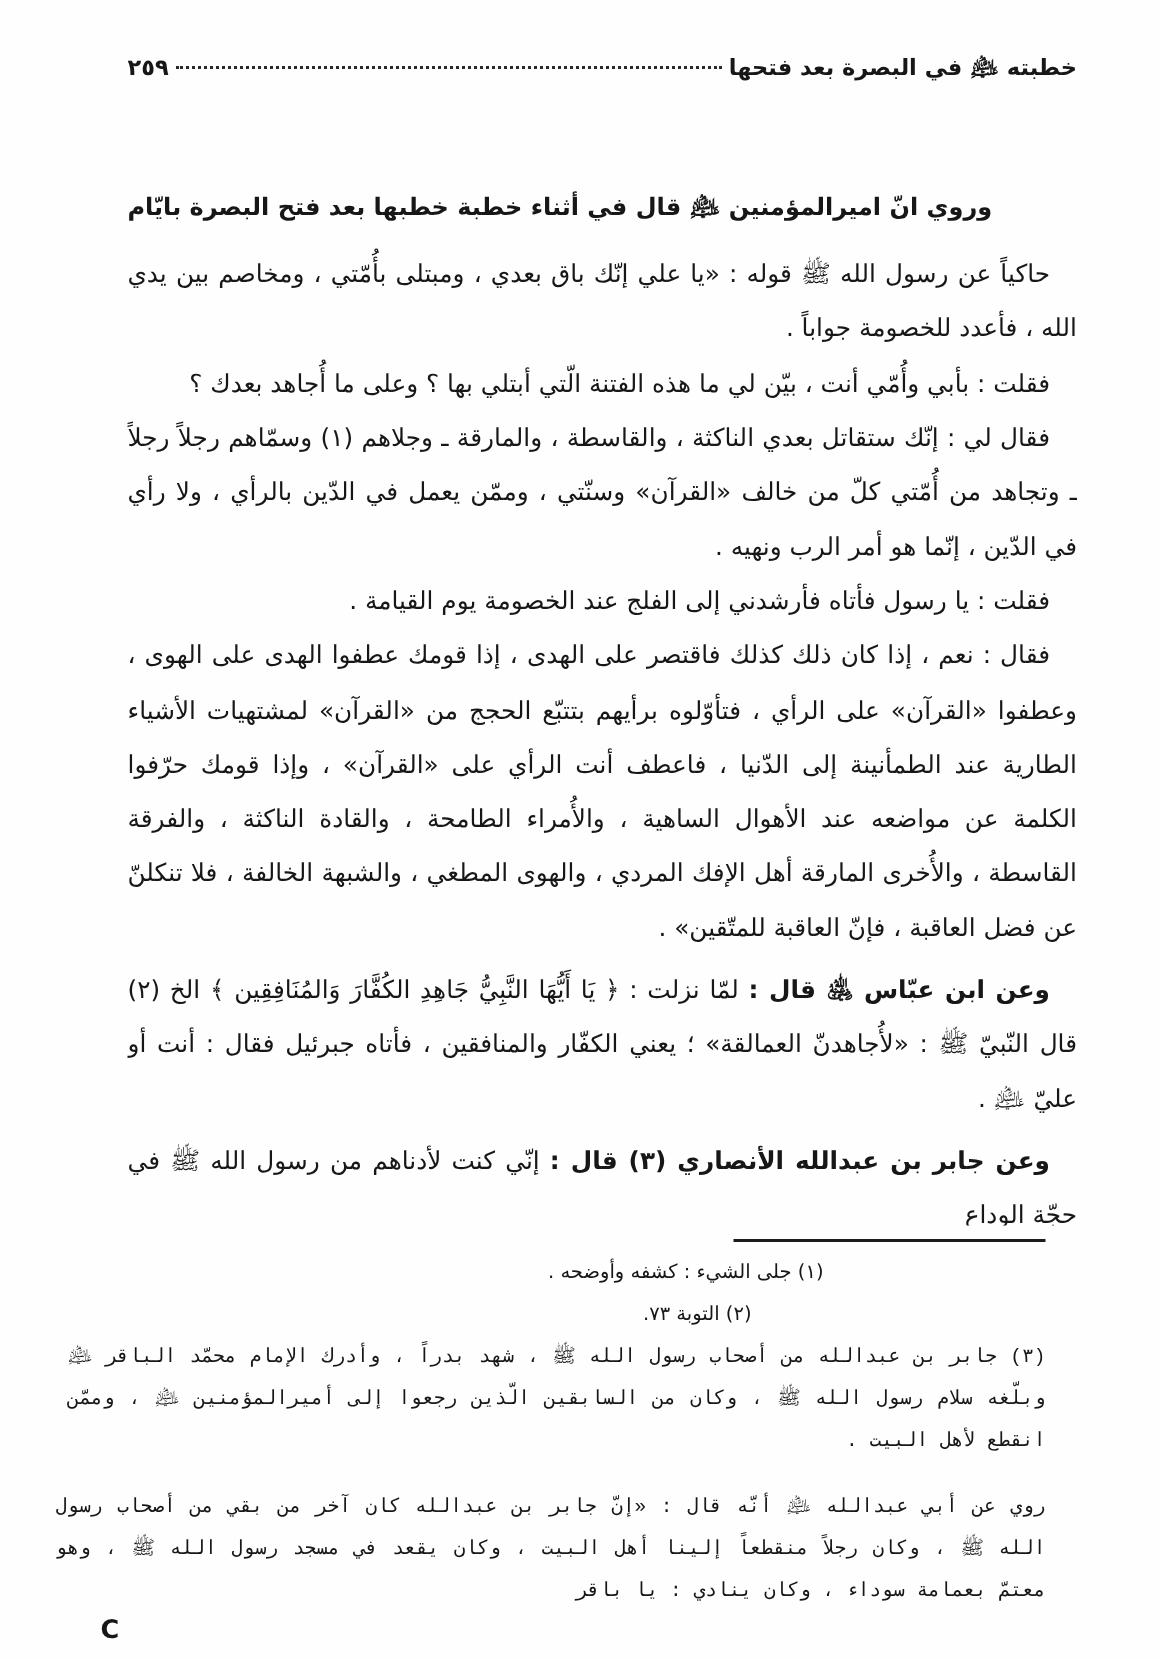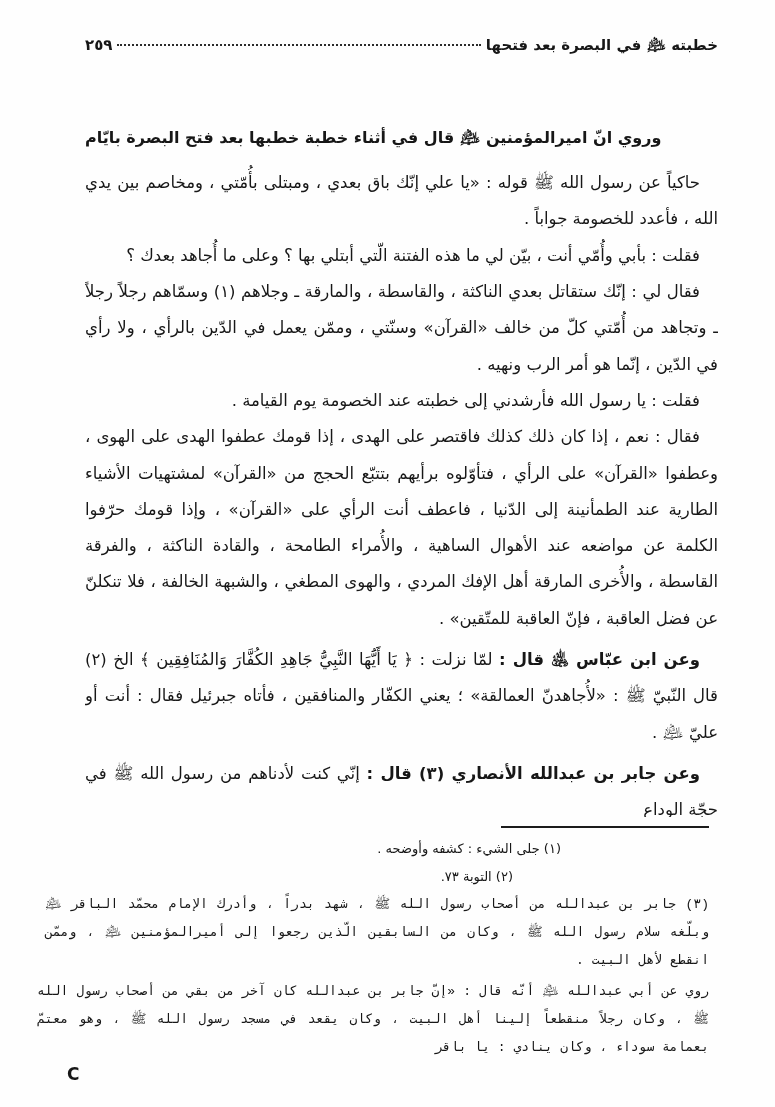--- a/index.html
+++ b/index.html
@@ -38,34 +38,34 @@
     max-height:652px;overflow:hidden;
     direction:rtl;text-align:justify;
     font-size:16.5px;line-height:2.2;
   }
   .main-text p{margin:0;text-indent:18px;}
   .main-text p.spaced{margin-top:5px;}
   .bold{font-weight:bold;}
   .verse{font-weight:normal;}
   
   .footnotes{
-    position:absolute;top:826px;left:0;right:4px;
+    position:absolute;top:826px;left:0;right:16px;
     padding:0 62px 0 37px;
     background:#fefefe;
     direction:rtl;text-align:justify;
     font-size:13px;line-height:2.15;
   }
   .fn-rule{
     width:208px;height:2px;background:#1c1c1c;margin:0 0 7px 0;
   }
   .fn{margin:0;}
   .fn-indent-1{margin-right:148px;}
   .fn-indent-2{margin-right:196px;}
   .fn p{margin:0;font-family:Liberation Mono, monospace;}
-  .fn p.fn-sub{margin-top:3px;}
+  .fn p.fn-sub{margin-top:16px;}
   .fn3-first{padding-left:8px;}
   .continuation{
     direction:ltr;text-align:left;padding-left:30px;margin-top:4px;
     font-weight:bold;font-size:17px;line-height:1;
     font-family:"DejaVu Sans",sans-serif;
   }
 </style>
 </head>
 <body>
 
@@ -83,21 +83,21 @@
     <p>
       <span>حاكياً عن رسول الله ﷺ قوله : «يا علي إنّك باق بعدي ، ومبتلى بأُمّتي ، ومخاصم بين يدي الله ، فأعدد للخصومة جواباً .</span>
     </p>
     <p>
       <span>فقلت : بأبي وأُمّي أنت ، بيّن لي ما هذه الفتنة الّتي أبتلي بها ؟ وعلى ما أُجاهد بعدك ؟</span>
     </p>
     <p>
       <span>فقال لي : إنّك ستقاتل بعدي الناكثة ، والقاسطة ، والمارقة ـ وجلاهم (١) وسمّاهم رجلاً رجلاً ـ وتجاهد من أُمّتي كلّ من خالف «القرآن» وسنّتي ، وممّن يعمل في الدّين بالرأي ، ولا رأي في الدّين ، إنّما هو أمر الرب ونهيه .</span>
     </p>
     <p>
-      <span>فقلت : يا رسول الله فأرشدني إلى خطبته عند الخصومة يوم القيامة .</span>
+      <span>فقلت : يا رسول فأتاه فأرشدني إلى الفلج عند الخصومة يوم القيامة .</span>
     </p>
     <p>
       <span>فقال : نعم ، إذا كان ذلك كذلك فاقتصر على الهدى ، إذا قومك عطفوا الهدى على الهوى ، وعطفوا «القرآن» على الرأي ، فتأوّلوه برأيهم بتتبّع الحجج من «القرآن» لمشتهيات الأشياء الطارية عند الطمأنينة إلى الدّنيا ، فاعطف أنت الرأي على «القرآن» ، وإذا قومك حرّفوا الكلمة عن مواضعه عند الأهوال الساهية ، والأُمراء الطامحة ، والقادة الناكثة ، والفرقة القاسطة ، والأُخرى المارقة أهل الإفك المردي ، والهوى المطغي ، والشبهة الخالفة ، فلا تنكلنّ عن فضل العاقبة ، فإنّ العاقبة للمتّقين» .</span>
     </p>
     <p class="spaced">
       <span class="bold">وعن ابن عبّاس ﵁ قال :</span><span> لمّا نزلت : </span><span class="verse">﴿ يَا أَيُّهَا النَّبِيُّ جَاهِدِ الكُفَّارَ وَالمُنَافِقِين ﴾</span><span> الخ (٢) قال النّبيّ ﷺ : «لأُجاهدنّ العمالقة» ؛ يعني الكفّار والمنافقين ، فأتاه جبرئيل فقال : أنت أو عليّ ﵇ .</span>
     </p>
     <p class="spaced">
       <span class="bold">وعن جابر بن عبدالله الأنصاري (٣) قال :</span><span> إنّي كنت لأدناهم من رسول الله ﷺ في حجّة الوداع</span>
     </p>

